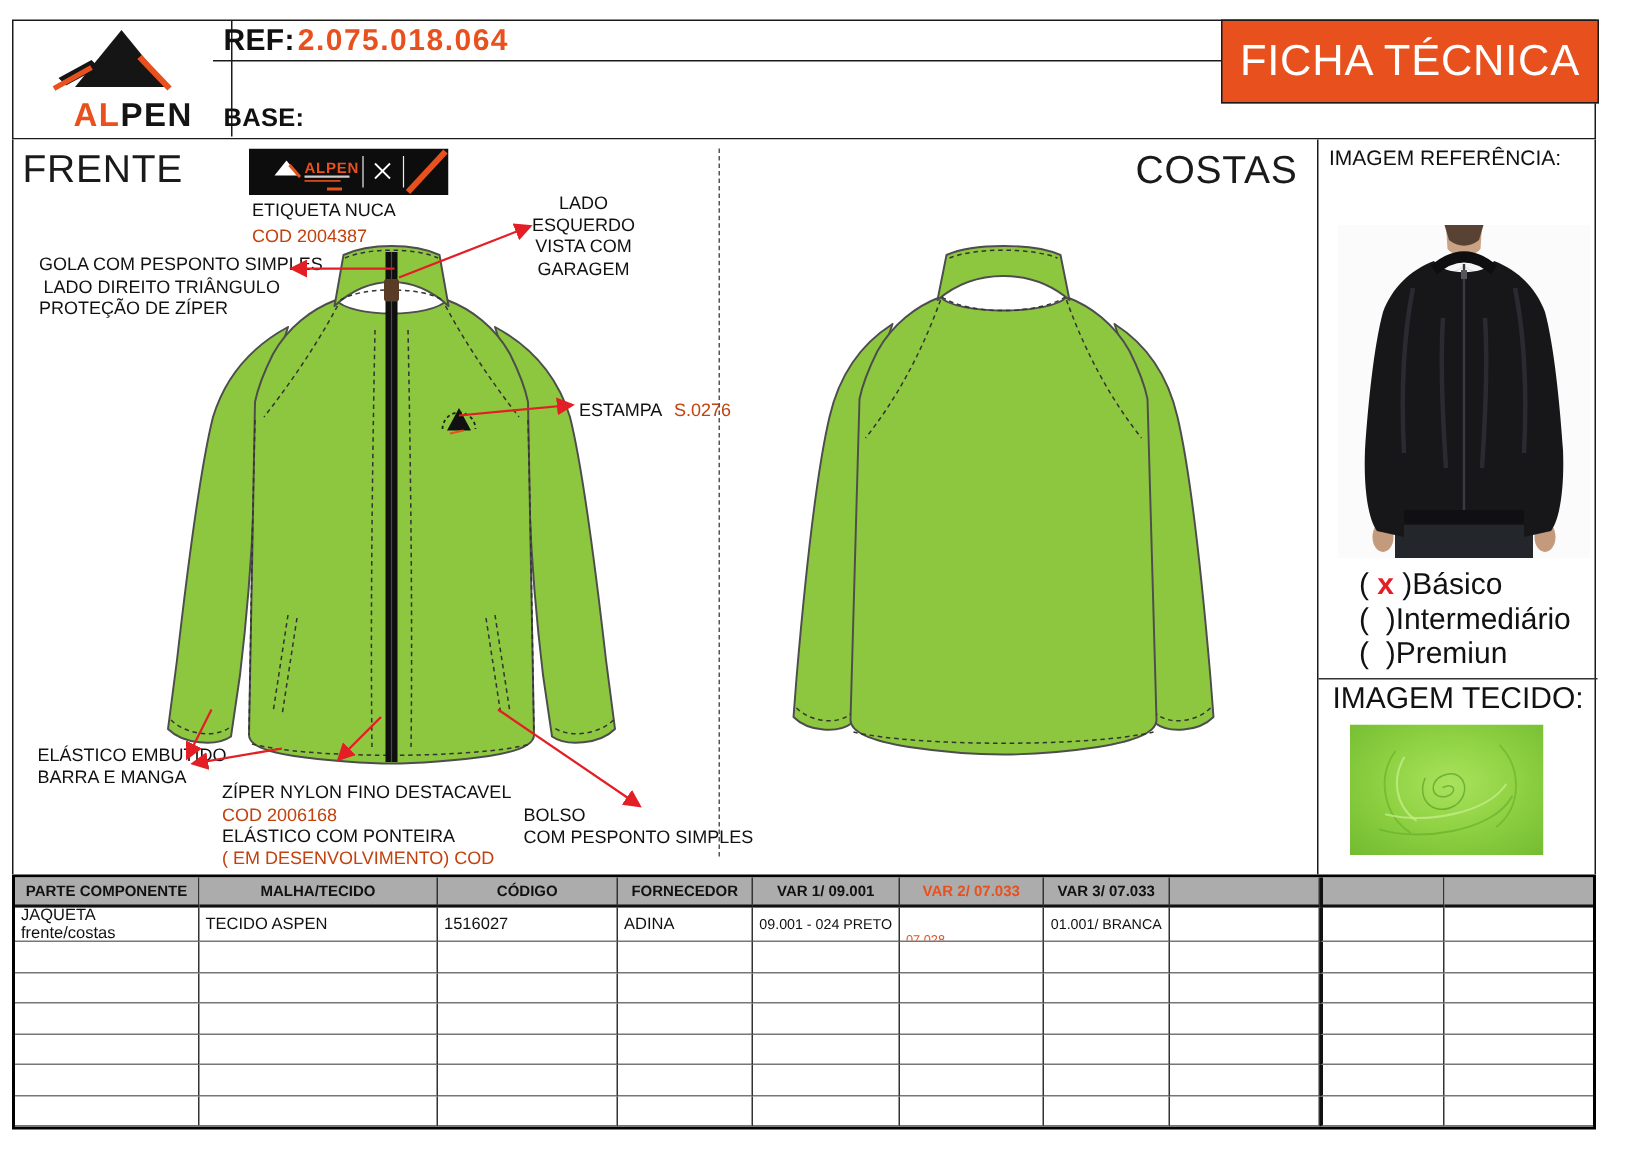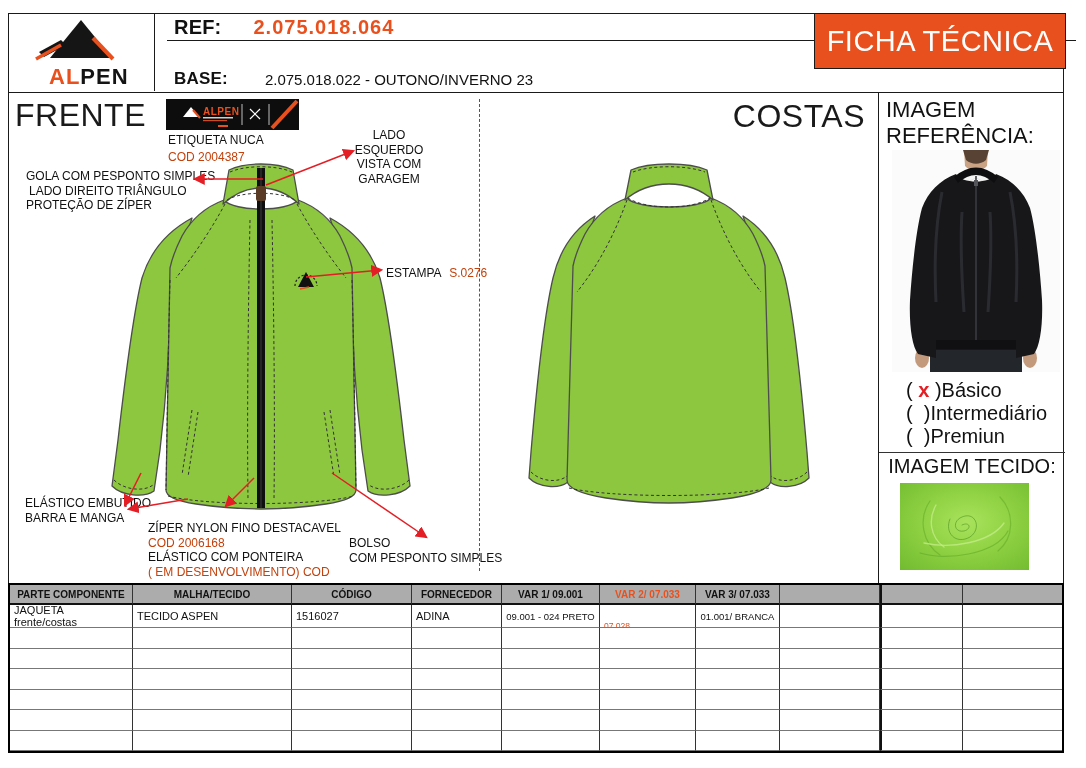--- a/index.html
+++ b/index.html
@@ -2,44 +2,44 @@
 <html><head>
 <meta charset="utf-8">
 <style>
   html,body{margin:0;padding:0;background:#fff;}
   #page{position:relative;width:1086px;height:768px;background:#fff;overflow:hidden;
         font-family:"Liberation Sans",sans-serif;color:#111;}
   
   #headerBox{position:absolute;left:8px;top:13px;width:1056px;height:80px;
              border:1.5px solid #1a1a1a;box-sizing:border-box;background:#fff;}
   #logoBox{position:absolute;left:0;top:0;width:145px;height:77px;border-right:1.5px solid #1a1a1a;}
-  .hrow{position:absolute;left:158px;width:909px;box-sizing:border-box;padding-left:7px;display:flex;align-items:center;gap:30px;}
+  .hrow{position:absolute;left:133px;width:909px;box-sizing:border-box;padding-left:7px;display:flex;align-items:center;}
   #rowRef{top:0;height:27px;border-bottom:1.5px solid #1a1a1a;}
   #rowDesc{top:27px;height:26px;border-bottom:1.5px solid #1a1a1a;}
   #rowBase{top:53px;height:24px;}
   .hlabel{font-weight:700;font-size:17px;letter-spacing:.2px;}
   #refLabel{font-size:20px;}
   #refValue{font-weight:700;font-size:20px;color:#E8511E;letter-spacing:1px;margin-left:2px;}
   .hvalue{font-size:15px;margin-left:7px;}
   #fichaBadge{position:absolute;left:805px;top:-1px;width:252px;height:56px;background:#E8511E;
               border:1.5px solid #1a1a1a;box-sizing:border-box;display:flex;align-items:center;justify-content:center;}
   #fichaBadge span{color:#fff;font-size:29px;letter-spacing:.5px;font-weight:400;}
   
   #drawBox{position:absolute;left:8px;top:93px;width:1056px;height:490px;
            border-left:1.5px solid #1a1a1a;border-right:1.5px solid #1a1a1a;box-sizing:border-box;background:#fff;}
-  .viewTitle{position:absolute;font-size:32px;color:#1a1a1a;letter-spacing:.5px;}
+  .viewTitle{position:absolute;font-size:26px;color:#1a1a1a;letter-spacing:.5px;}
   #frenteTitle{left:6px;top:4px;}
   #costasTitle{right:198px;top:5px;margin-left:12px;}
   .ann{position:absolute;font-size:12px;line-height:14.5px;color:#111;}
   .ann .red,.red{color:#c2410c;}
   .center{text-align:center;}
   .ind{padding-left:3px;}
   #divider{position:absolute;left:470px;top:6px;height:472px;width:0;border-left:1.6px dashed #555;}
   #rightPanel{position:absolute;left:869px;top:0;width:187px;height:490px;border-left:1.5px solid #1a1a1a;box-sizing:border-box;}
-  #refImgTitle{position:absolute;left:7px;top:4px;font-size:22px;}
+  #refImgTitle{position:absolute;left:7px;top:4px;font-size:14px;}
   #fabricTitle{position:absolute;left:0;top:362px;width:100%;text-align:center;font-size:20px;}
   #panelDivider{position:absolute;left:0;top:359px;width:100%;border-top:1.5px solid #333;}
   #options{position:absolute;left:27px;top:286px;font-size:20px;line-height:23px;}
   #options span{white-space:pre;}
   .optMark{color:#E31E24;font-weight:700;}
   svg{display:block;}
   .arrowLayer{position:absolute;left:0;top:0;pointer-events:none;}
   
   #tbl{position:absolute;left:8px;top:583px;width:1056px;height:170px;display:grid;
        grid-template-columns:123px 159px 120px 90px 98px 96px 84px 100px 83px 99px;
@@ -71,21 +71,20 @@
           <tspan fill="#E8511E">AL</tspan><tspan fill="#141414">PEN</tspan>
         </text>
       </svg>
     </div>
     <div class="hrow" id="rowRef">
       <span class="hlabel" id="refLabel">REF:</span>
       <span id="refValue">2.075.018.064</span>
     </div>
     <div class="hrow" id="rowBase">
       <span class="hlabel">BASE:</span>
-      <span class="hvalue">2.075.018.022 - OUTONO/INVERNO 23</span>
     </div>
     <div id="fichaBadge">
       <span>FICHA TÉCNICA</span>
     </div>
   </div>
 
   <div id="drawBox">
     <div class="viewTitle" id="frenteTitle">FRENTE</div>
     <div class="viewTitle" id="costasTitle">COSTAS</div>
 

